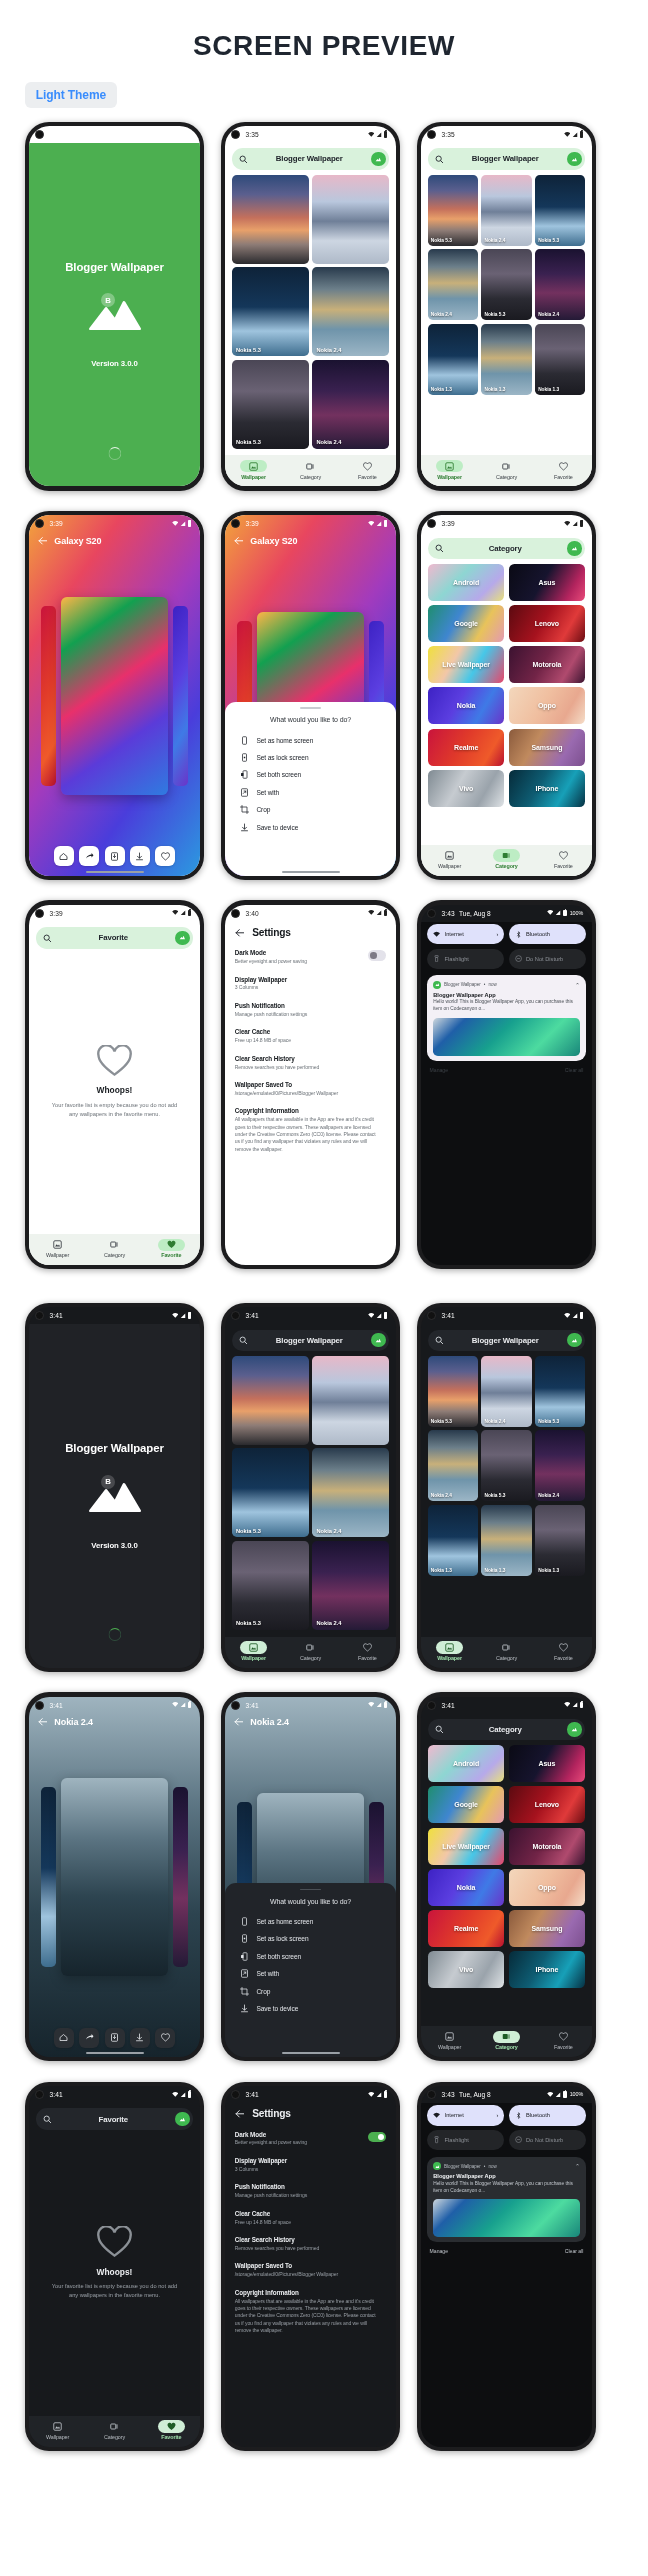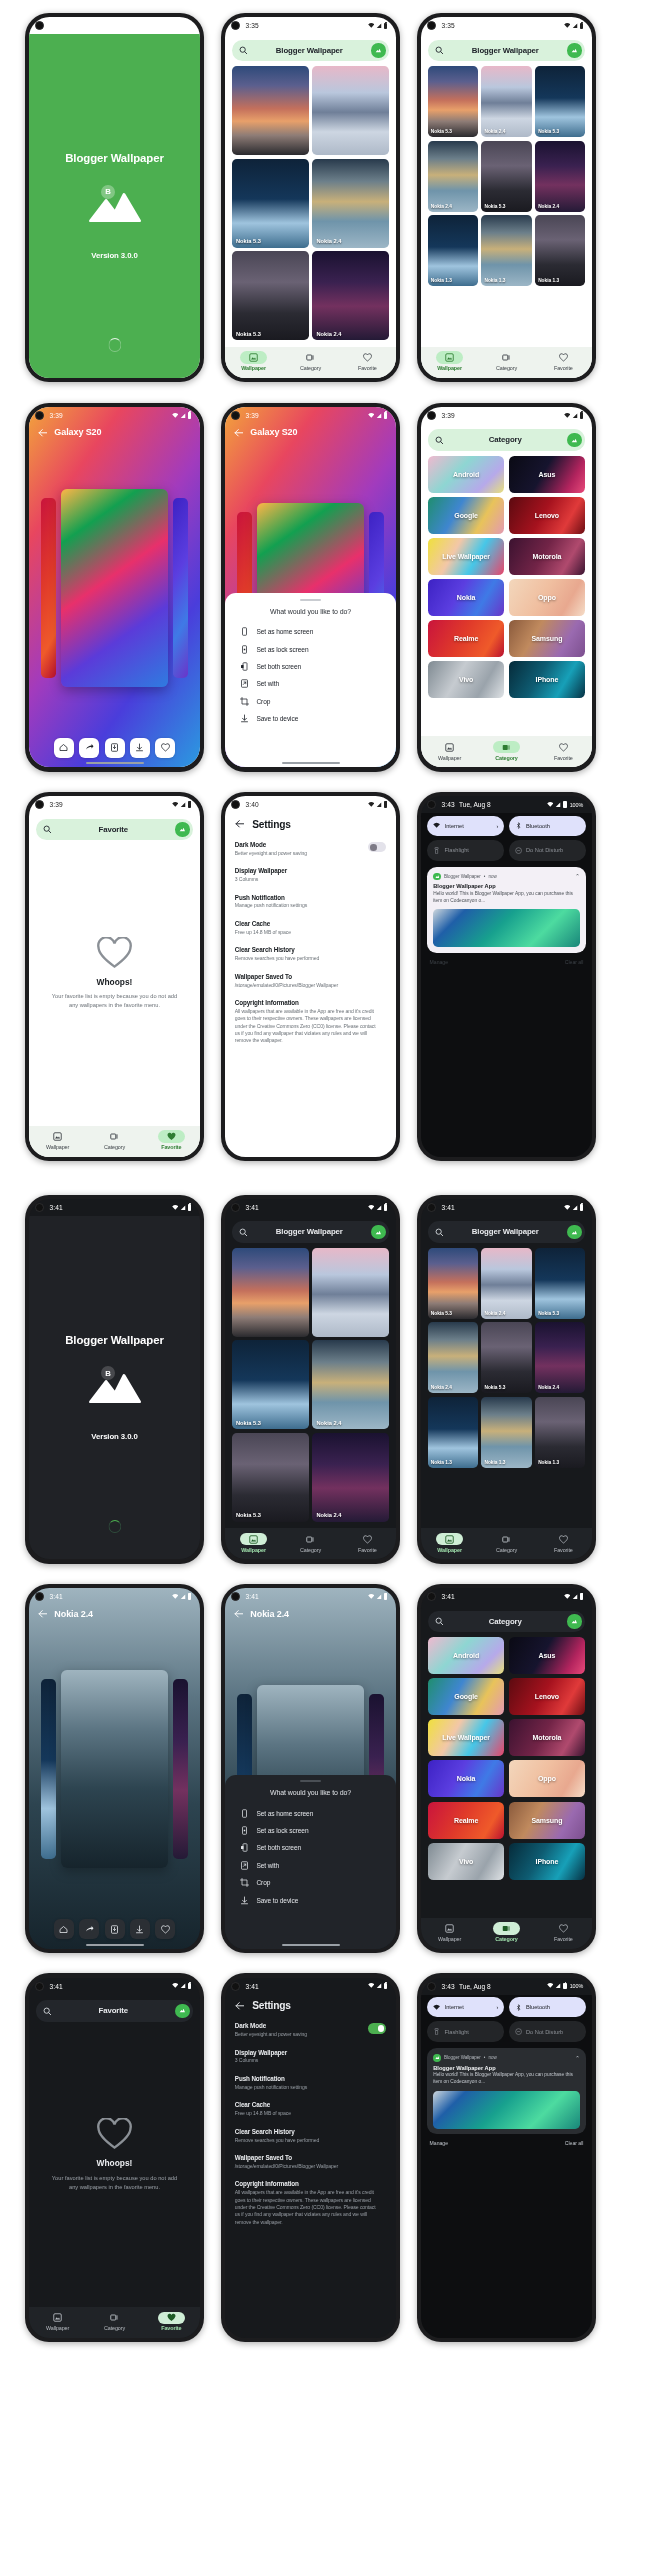--- a/index.html
+++ b/index.html
@@ -288,21 +288,25 @@
   .img-cat-iphone  { background: linear-gradient(120deg,#062b3a 0%,#0e5c72 40%,#17a0b8 70%,#063042 100%); }
   .img-teal        { background: linear-gradient(135deg,#cfd8de 0%,#1f5fa8 18%,#17a08e 45%,#4ddba0 72%,#18867a 100%); }
 
   svg { display: block; }
 </style>
 </head>
 <body>
 
 <div class="page">
 
-
+  <div class="main-title">SCREEN PREVIEW</div>
+
+  <div class="theme-badge-wrap">
+    <span class="theme-badge">Light Theme</span>
+  </div>
 
   <div class="grid-rows">
 
     <div class="prow">
 
       <div class="phone">
         <div class="screen">
           <div class="statusbar on-image">
             <div class="punch"></div>
             <span class="st-time">3:35</span>

